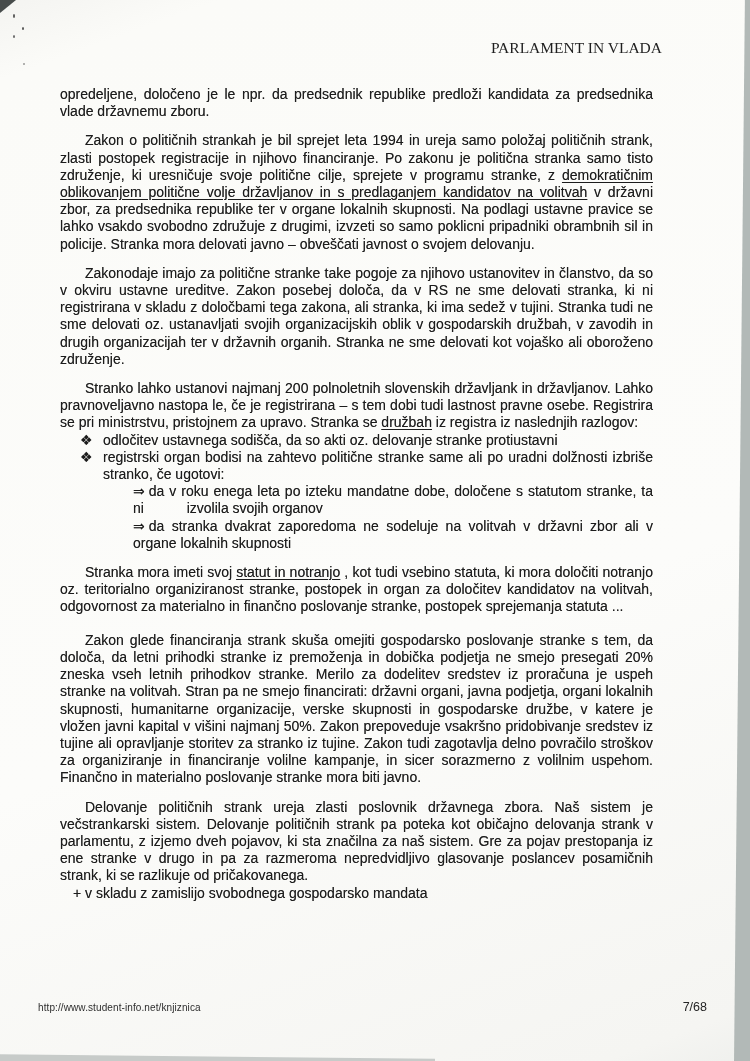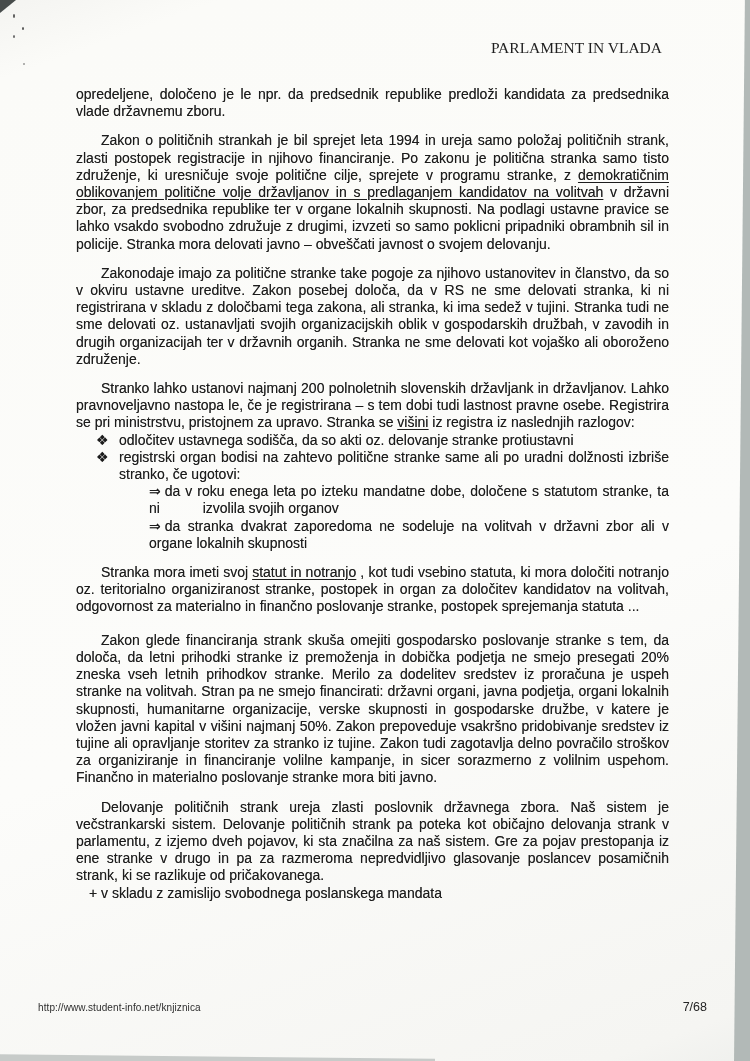--- a/index.html
+++ b/index.html
@@ -37,21 +37,21 @@
   
   .header {
     position: absolute; top: 38px; right: 88px;
     text-align: center;
     font-family: "Liberation Serif", serif;
     font-size: 15.5px; line-height: 19px;
     color: #1f1f1f;
   }
   
   .content {
-    position: absolute; left: 76px; top: 86px; width: 593px;
+    position: absolute; left: 60px; top: 86px; width: 593px;
     font-size: 14px; line-height: 17.2px;
     color: #1c1c1c;
     text-align: justify;
     text-shadow: 0 0 0.4px rgba(20,20,20,0.55);
   }
   .para { margin: 0 0 12px 0; text-indent: 25px; }
   .para.noindent { text-indent: 0; }
   .para.tight { margin-bottom: 0; }
   .u { text-decoration: underline; text-underline-offset: 2px; }
   .b { font-weight: normal; }
@@ -88,42 +88,42 @@
   </div>
 
   <div class="content">
 
     <p class="para noindent">opredeljene, določeno je le npr. da predsednik republike predloži kandidata za predsednika vlade državnemu zboru.</p>
 
     <p class="para"><span>Zakon o političnih strankah je bil sprejet leta 1994 in ureja samo položaj političnih strank, zlasti postopek registracije in njihovo financiranje. Po zakonu je politična stranka samo tisto združenje, ki uresničuje svoje politične cilje, sprejete v programu stranke, z </span><span class="u">demokratičnim oblikovanjem politične volje državljanov in s predlaganjem kandidatov na volitvah</span><span> v državni zbor, za predsednika republike ter v organe lokalnih skupnosti. Na podlagi ustavne pravice se lahko vsakdo svobodno združuje z drugimi, izvzeti so samo poklicni pripadniki obrambnih sil in policije. Stranka mora delovati javno – obveščati javnost o svojem delovanju.</span></p>
 
     <p class="para">Zakonodaje imajo za politične stranke take pogoje za njihovo ustanovitev in članstvo, da so v okviru ustavne ureditve. Zakon posebej določa, da v RS ne sme delovati stranka, ki ni registrirana v skladu z določbami tega zakona, ali stranka, ki ima sedež v tujini. Stranka tudi ne sme delovati oz. ustanavljati svojih organizacijskih oblik v gospodarskih družbah, v zavodih in drugih organizacijah ter v državnih organih. Stranka ne sme delovati kot vojaško ali oboroženo združenje.</p>
 
-    <p class="para tight"><span>Stranko lahko ustanovi najmanj 200 polnoletnih slovenskih državljank in državljanov. Lahko pravnoveljavno nastopa le, če je registrirana – s tem dobi tudi lastnost pravne osebe. Registrira se pri ministrstvu, pristojnem za upravo. Stranka se </span><span class="u">višini</span><span> iz registra iz naslednjih razlogov:</span></p>
+    <p class="para tight"><span>Stranko lahko ustanovi najmanj 200 polnoletnih slovenskih državljank in državljanov. Lahko pravnoveljavno nastopa le, če je registrirana – s tem dobi tudi lastnost pravne osebe. Registrira se pri ministrstvu, pristojnem za upravo. Stranka se </span><span class="u">družbah</span><span> iz registra iz naslednjih razlogov:</span></p>
 
     <div class="bullets">
       <div class="bullet-row">
         <span class="bullet-marker">❖</span>
         <span class="bullet-text">odločitev ustavnega sodišča, da so akti oz. delovanje stranke protiustavni</span>
       </div>
       <div class="bullet-row">
         <span class="bullet-marker">❖</span>
         <span class="bullet-text">registrski organ bodisi na zahtevo politične stranke same ali po uradni dolžnosti izbriše stranko, če ugotovi:</span>
       </div>
     </div>
 
     <div class="arrow-item"><span class="arrow-glyph">⇒</span><span>da v roku enega leta po izteku mandatne dobe, določene s statutom stranke, ta ni&nbsp;&nbsp;&nbsp;&nbsp;&nbsp;&nbsp;&nbsp;&nbsp;&nbsp;&nbsp; izvolila svojih organov</span></div>
     <div class="arrow-item"><span class="arrow-glyph">⇒</span><span>da stranka dvakrat zaporedoma ne sodeluje na volitvah v državni zbor ali v organe lokalnih skupnosti</span></div>
 
     <p class="para" style="margin-top:12px;"><span>Stranka mora imeti svoj </span><span class="u">statut in notranjo</span><span> , kot tudi vsebino statuta, ki mora določiti notranjo oz. teritorialno organiziranost stranke, postopek in organ za določitev kandidatov na volitvah, odgovornost za materialno in finančno poslovanje stranke, postopek sprejemanja statuta ...</span></p>
 
     <p class="para" style="margin-top:16px;"><span class="b">Zakon glede financiranja</span><span> strank skuša omejiti gospodarsko poslovanje stranke s tem, da določa, da letni prihodki stranke iz premoženja in dobička podjetja ne smejo presegati 20% zneska vseh letnih prihodkov stranke. Merilo za dodelitev sredstev iz proračuna je uspeh stranke na volitvah. Stran pa ne smejo financirati: državni organi, javna podjetja, organi lokalnih skupnosti, humanitarne organizacije, verske skupnosti in gospodarske družbe, v katere je vložen javni kapital v višini najmanj 50%. Zakon prepoveduje vsakršno pridobivanje sredstev iz tujine ali opravljanje storitev za stranko iz tujine. Zakon tudi zagotavlja delno povračilo stroškov za organiziranje in financiranje volilne kampanje, in sicer sorazmerno z volilnim uspehom. Finančno in materialno poslovanje stranke mora biti javno.</span></p>
 
     <p class="para tight">Delovanje političnih strank ureja zlasti poslovnik državnega zbora. Naš sistem je večstrankarski sistem. Delovanje političnih strank pa poteka kot običajno delovanja strank v parlamentu, z izjemo dveh pojavov, ki sta značilna za naš sistem. Gre za pojav prestopanja iz ene stranke v drugo in pa za razmeroma nepredvidljivo glasovanje poslancev posamičnih strank, ki se razlikuje od pričakovanega.</p>
-    <p class="hangline">+ v skladu z zamislijo svobodnega poslanskega mandata</p>
+    <p class="hangline">+ v skladu z zamislijo svobodnega gospodarsko mandata</p>
 
   </div>
 
   <div class="footer-url">http://www.student-info.net/knjiznica</div>
   <div class="footer-page">7/68</div>
 
   <div class="right-edge"></div>
   <div class="bottom-edge"></div>
 
 </div>

